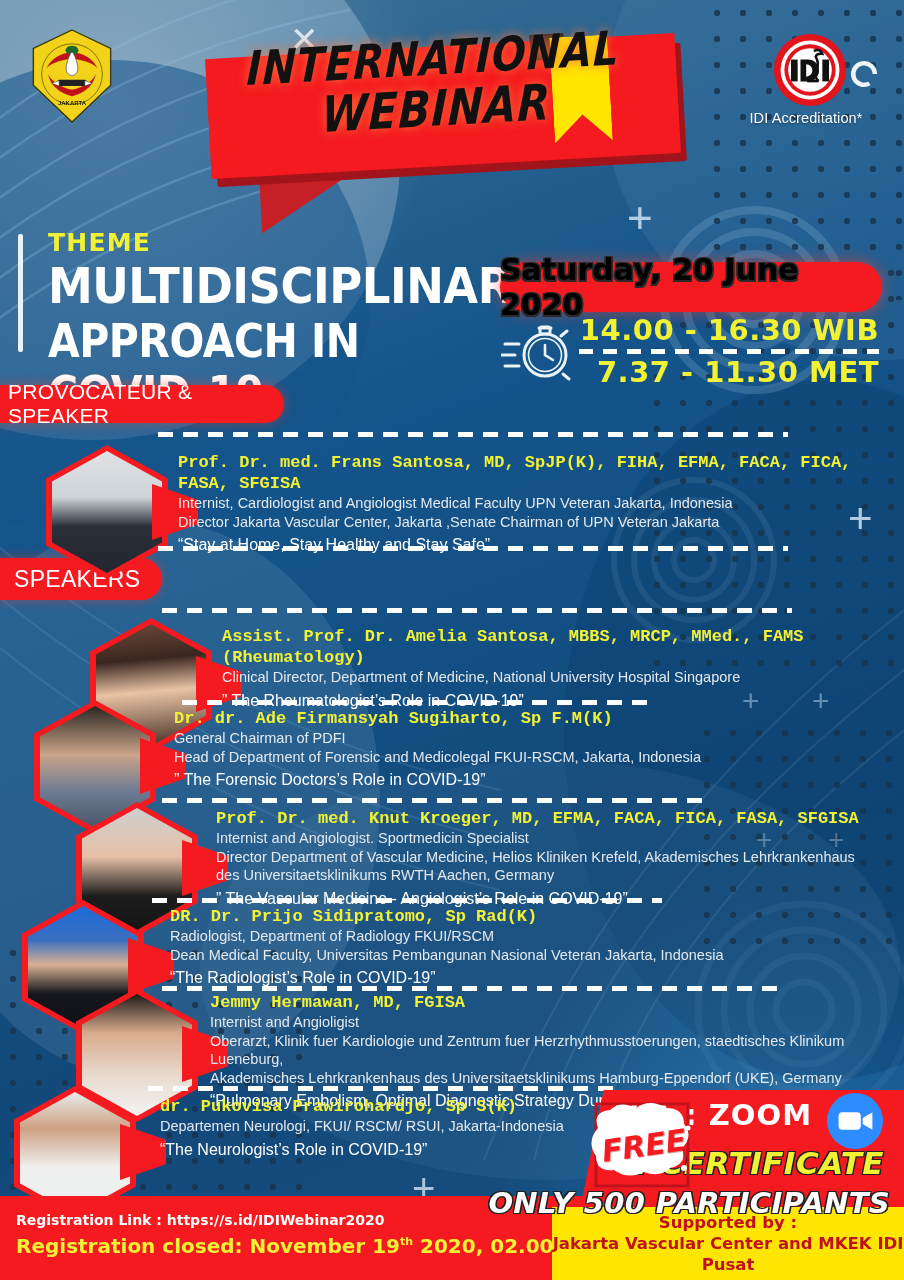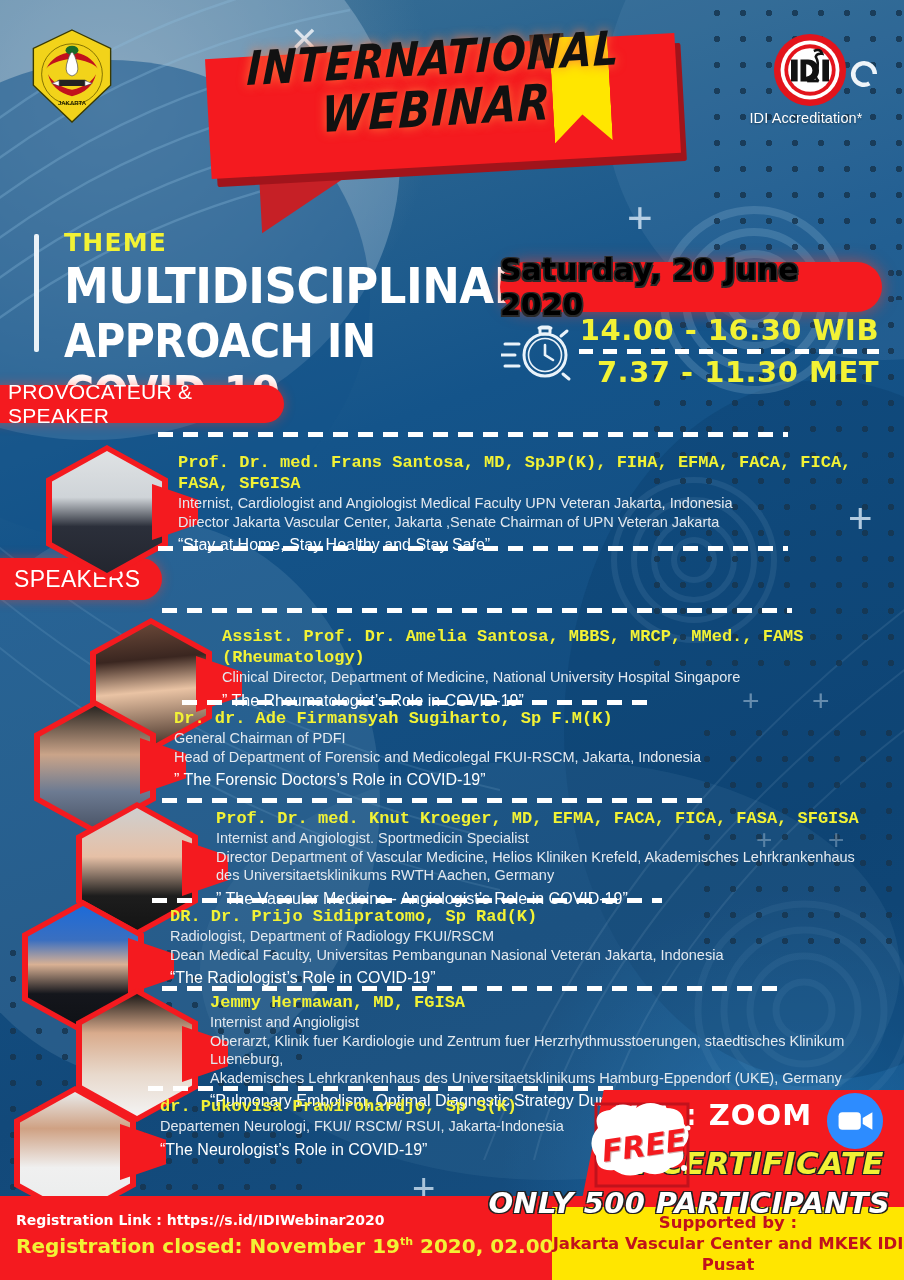--- a/index.html
+++ b/index.html
@@ -101,21 +101,21 @@
     background:#ffe600;
     clip-path: polygon(0 0, 100% 0, 100% 100%, 50% 74%, 0 100%);
     transform:rotate(-3.2deg);
   }
   .ribbon-dark {
     position:absolute; left:330px; top:10px; width:34px; height:26px;
     background:#1b1b1b; transform:rotate(-3.2deg); opacity:.9;
   }
 
   
-  .theme-block { position:absolute; left:18px; top:228px; width:500px;margin-left:16px; }
+  .theme-block { position:absolute; left:18px; top:228px; width:500px; }
   .theme-bar {
     position:absolute; left:0px; top:6px; width:5px; height:118px;
     background:#eaf2f8; border-radius:2px;
   }
   .theme-label {
     margin-left:30px; color:#f2f235; font-weight:900; font-size:25px;
     letter-spacing:1.2px; font-family:"DejaVu Sans", sans-serif;
     line-height:30px;
   }
   .theme-t1, .theme-t2 {

